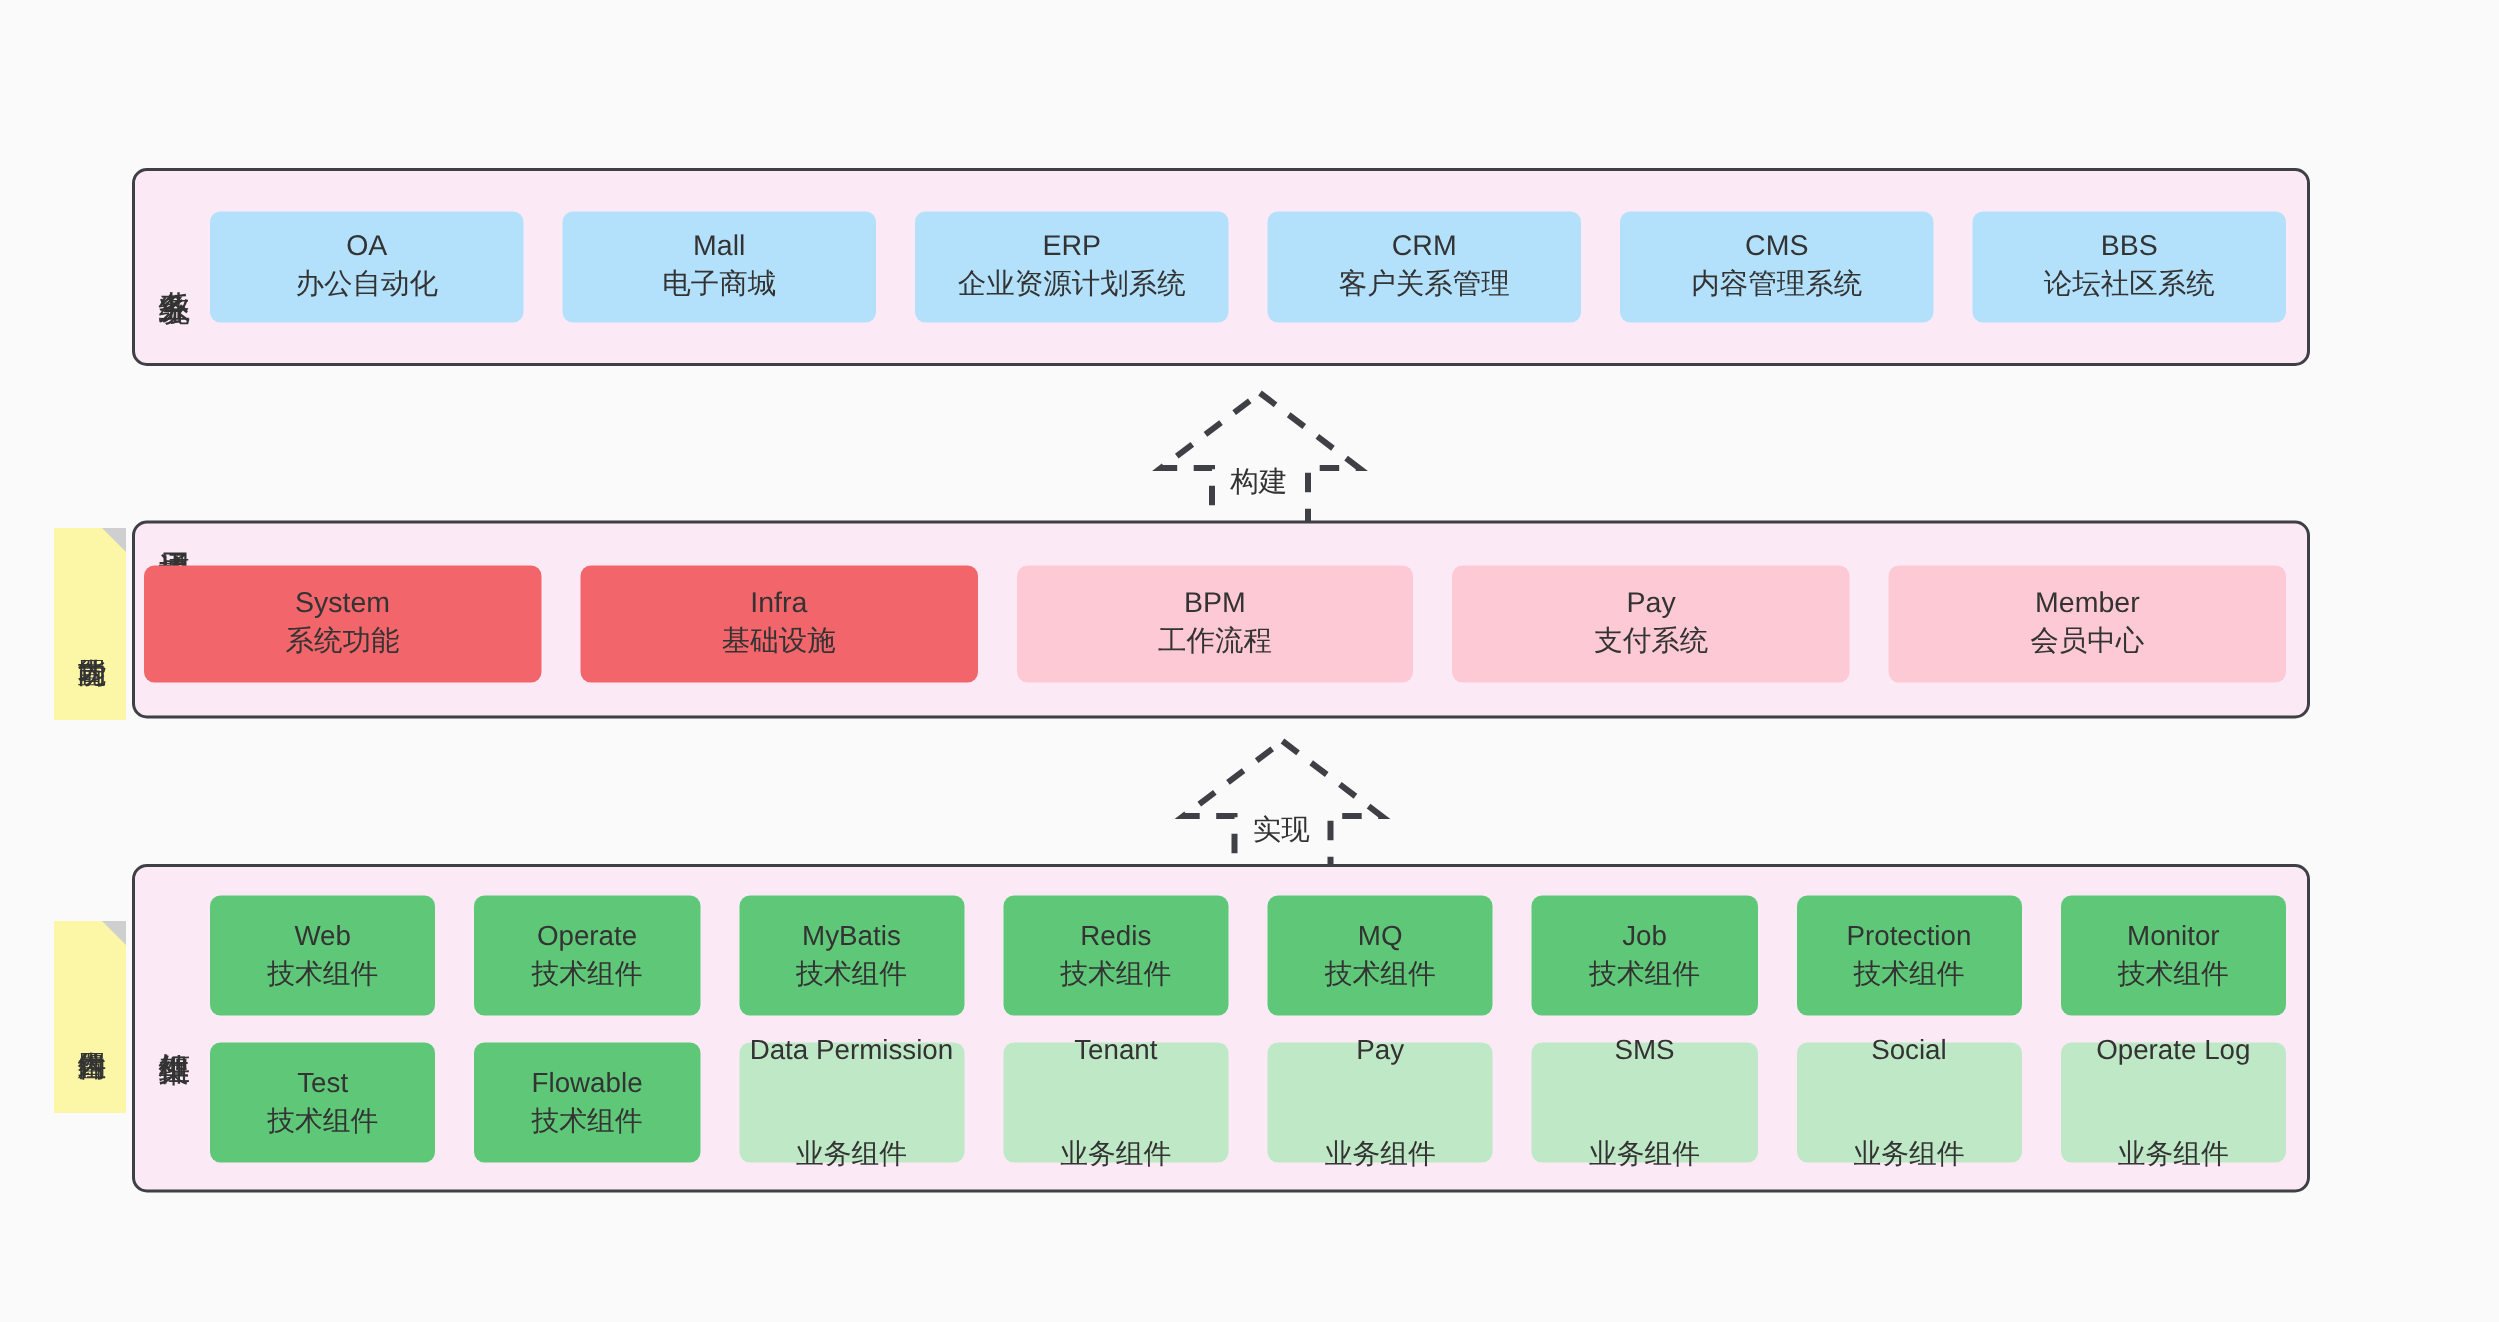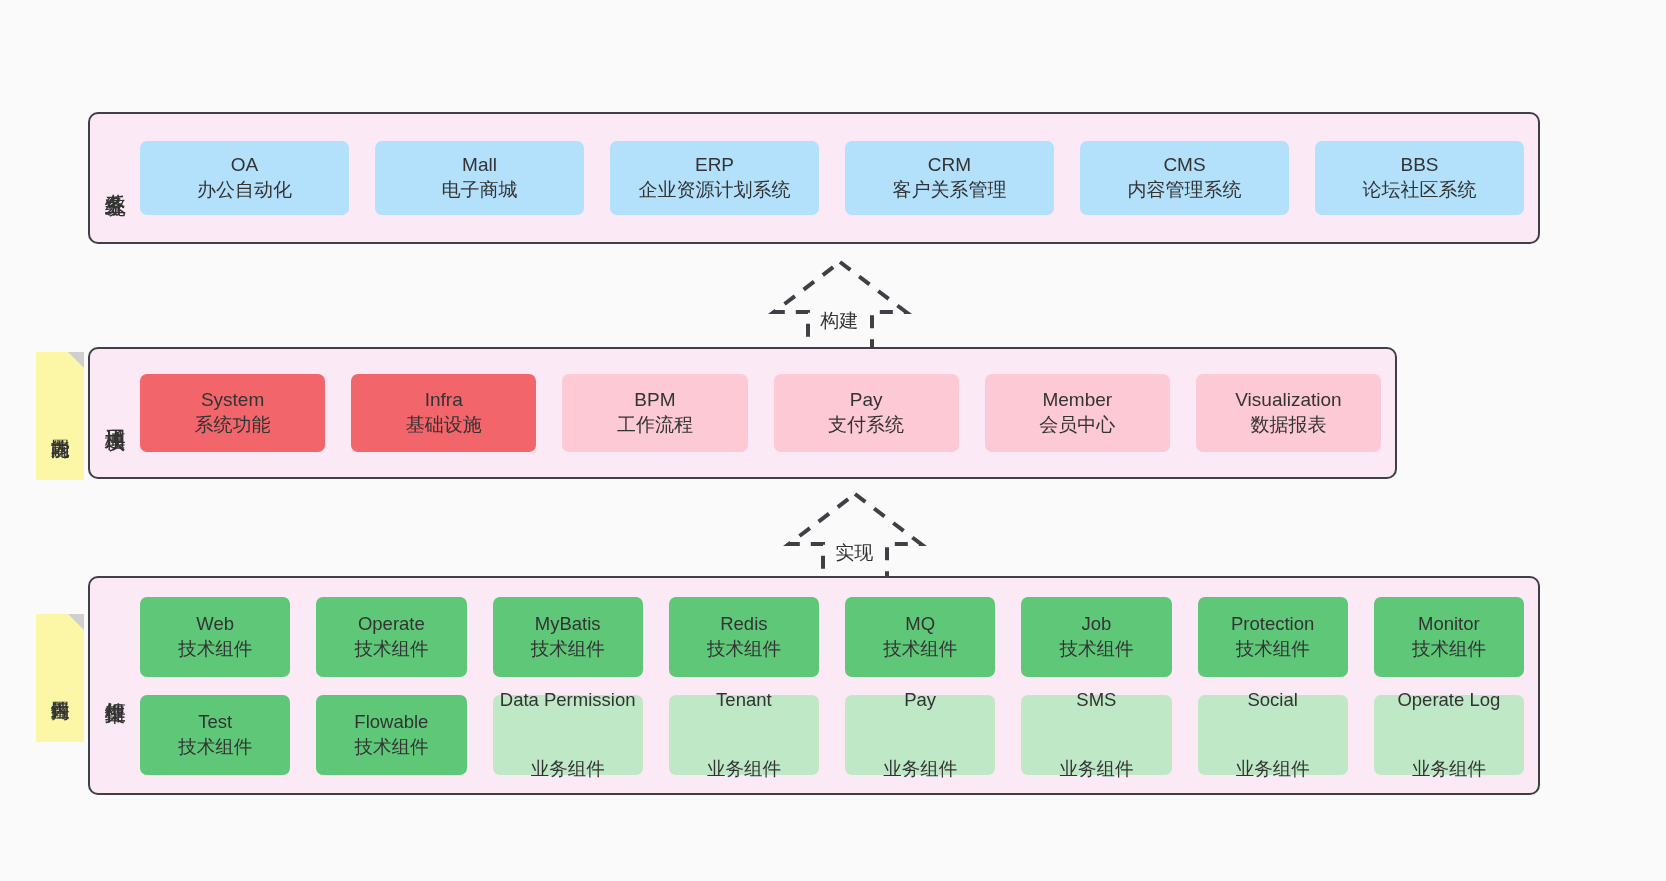--- a/index.html
+++ b/index.html
@@ -86,21 +86,21 @@
   .c-blue        { background: #b3e0fb; }
   .c-red         { background: #f2656a; }
   .c-pink        { background: #fcc9d4; }
   .c-green       { background: #5fc878; }
   .c-green-light { background: #bfe8c6; gap: 45px; }
 
   
   #layer-business { left: 88px;  top: 112px; width: 1452px; height: 132px; }
   #layer-business .row { height: 74px; }
 
-  #layer-common   { left: 88px;  top: 347px; width: 1309px; height: 132px; }
+  #layer-common   { left: 88px;  top: 347px; width: 1452px; height: 132px; flex-direction: column; }
   #layer-common .row { height: 78px; }
 
   #layer-framework{ left: 88px;  top: 576px; width: 1452px; height: 219px; }
   #layer-framework .row { height: 80px; }
   #layer-framework .layer-body { gap: 18px; }
   #layer-framework .cell { font-size: 18.5px; }
 
   
   .note {
     position: absolute;
@@ -217,24 +217,20 @@
           <span class="t-cn">工作流程</span>
         </div>
         <div class="cell c-pink">
           <span class="t-en">Pay</span>
           <span class="t-cn">支付系统</span>
         </div>
         <div class="cell c-pink">
           <span class="t-en">Member</span>
           <span class="t-cn">会员中心</span>
         </div>
-        <div class="cell c-pink">
-          <span class="t-en">Visualization</span>
-          <span class="t-cn">数据报表</span>
-        </div>
       </div>
     </div>
   </div>
 
   <div class="uml-arrow" id="arrow-realize">
     <svg width="160" height="100" viewBox="0 0 160 100" fill="none" xmlns="http://www.w3.org/2000/svg">
       <path d="M80 4 L146 54 L112 54 L112 96 L48 96 L48 54 L14 54 Z" fill="#fafafa" stroke="#3f3f46" stroke-width="4" stroke-dasharray="13 11" stroke-linejoin="miter"></path>
     </svg>
     <span class="arrow-label">实现</span>
   </div>

